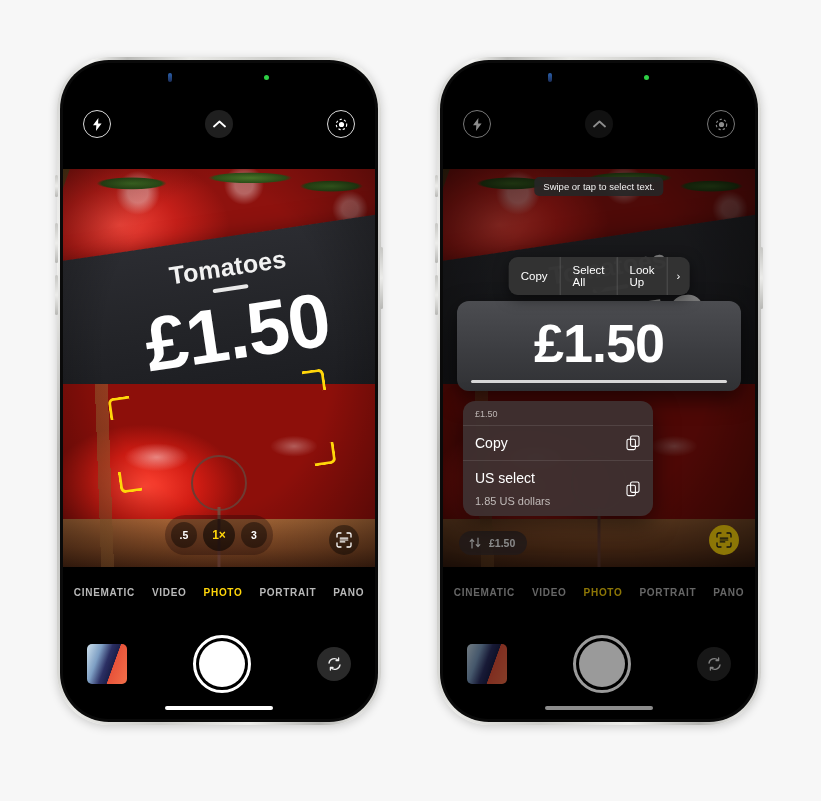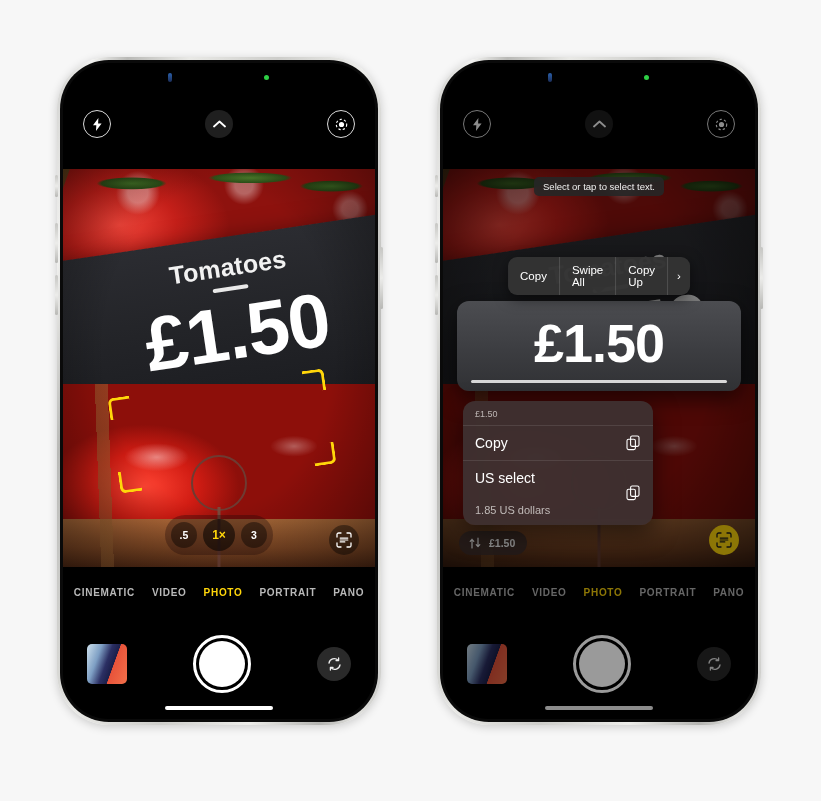--- a/index.html
+++ b/index.html
@@ -189,21 +189,21 @@
   .loupe-text { color:#fff; font-size:54px; font-weight:700; letter-spacing:-1px; line-height:1; margin-top:-6px; }
   .loupe-underline { position:absolute; left:14px; right:14px; bottom:8px; height:3px; background:#d8d8d8; border-radius:2px; }
 
   .convcard { position:absolute; top:338px; left:20px; width:190px; z-index:43;
     background:rgba(62,48,48,.97); border-radius:12px; overflow:hidden;
     box-shadow:0 8px 24px rgba(0,0,0,.55); }
   .cc-head { color:#bdb6b4; font-size:9px; padding:8px 12px 6px; }
   .cc-row { display:flex; align-items:center; justify-content:space-between;
     padding:9px 12px; border-top:1px solid rgba(255,255,255,.10); }
   .cc-t1 { color:#fff; font-size:14px; }
-  .cc-t2 { color:#c0bab8; font-size:11px; margin-top:18px; }
+  .cc-t2 { color:#c0bab8; font-size:11px; margin-top:9px; }
 
   .convchip { position:absolute; left:16px; bottom:12px; z-index:41;
     display:flex; align-items:center; gap:7px;
     background:rgba(60,48,48,.80); border-radius:16px; padding:5px 12px 5px 9px; }
   .convchip .cv-txt { color:#fff; font-size:10.5px; font-weight:600; }
 
   svg { display:block; }
 </style>
 </head>
 <body>
@@ -393,27 +393,27 @@
         <div class="flip">
           <svg width="17" height="14" viewBox="0 0 17 14">
             <path d="M3 6.2A5.3 5.3 0 0 1 12 3.3M14 7.8A5.3 5.3 0 0 1 5 10.7" stroke="#eee" stroke-width="1.3" fill="none" stroke-linecap="round"></path>
             <path d="M12.6 1v2.6H10M4.4 13v-2.6H7" stroke="#eee" stroke-width="1.3" fill="none" stroke-linecap="round" stroke-linejoin="round"></path>
           </svg>
         </div>
       </div>
 
       <div class="homebar"></div>
 
-      <div class="tooltip">Select or tap to select text.</div>
+      <div class="tooltip">Swipe or tap to select text.</div>
 
       <div class="menu-tail"></div>
       <div class="editmenu">
         <div class="mi">Copy</div>
-        <div class="mi">Swipe All</div>
-        <div class="mi">Copy Up</div>
+        <div class="mi">Select All</div>
+        <div class="mi">Look Up</div>
         <div class="mi">›</div>
       </div>
 
       <div class="loupe">
         <div class="loupe-text">£1.50</div>
         <div class="loupe-underline"></div>
       </div>
 
       <div class="convcard">
         <div class="cc-head">£1.50</div>

